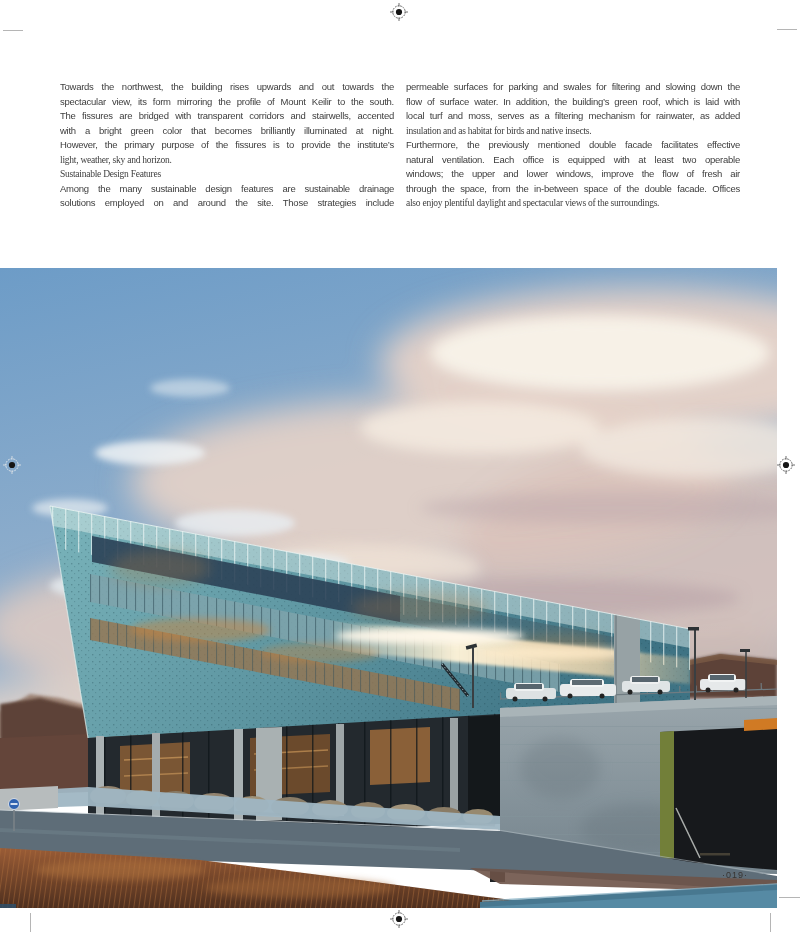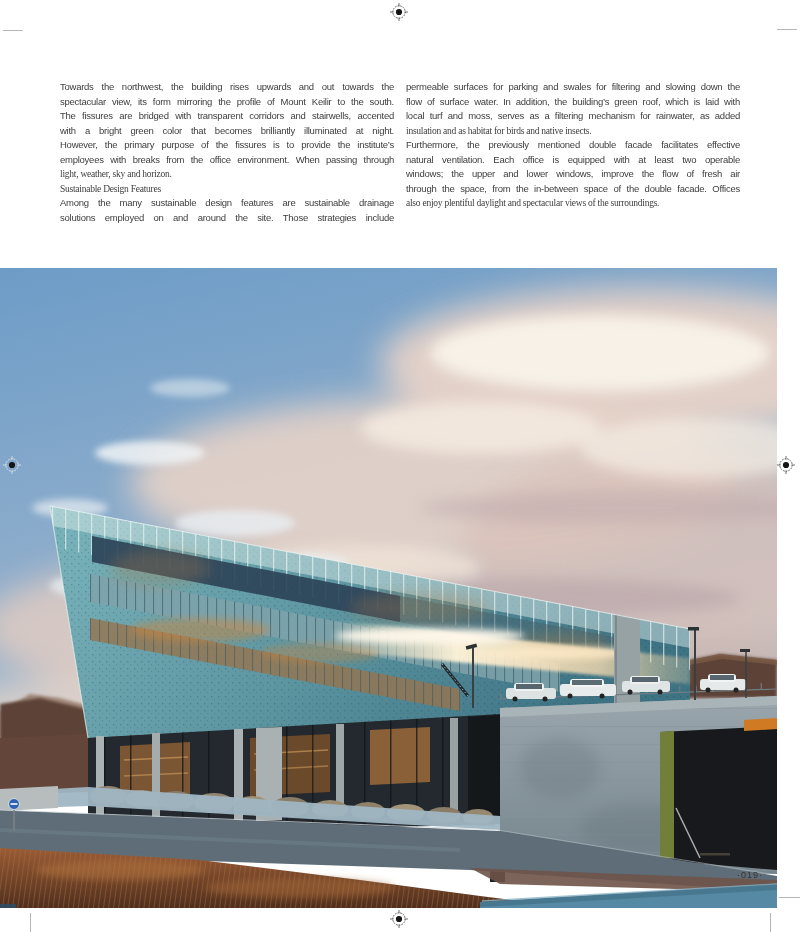--- a/index.html
+++ b/index.html
@@ -11,36 +11,35 @@
   
   .textcols{position:absolute;top:80px;left:60px;width:681px;display:flex;}
   .col{width:334px;color:#3d3d3d;font-size:9.5px;letter-spacing:-0.25px;
        line-height:14.55px;}
   .col.left{margin-right:12px;}
   .tline{text-align:justify;text-align-last:justify;white-space:normal;height:14.55px;overflow:visible;}
   .tline.ns{text-align-last:left;font-family:Liberation Serif, serif;}
   
   .photo{position:absolute;left:0;top:268px;width:777px;height:640px;margin:0;}
   .photo svg{display:block;width:777px;height:640px;}
-  .pagenum{position:absolute;left:722px;top:602px;width:56px;text-align:center;
+  .pagenum{position:absolute;left:722px;top:602px;width:56px;
            color:#332d29;font-size:9px;letter-spacing:1px;opacity:.9;}
 </style>
 </head>
 <body>
 
 <div class="page">
 
   <section class="textcols">
     <div class="col left">
       <div class="tline">Towards the northwest, the building rises upwards and out towards the</div>
       <div class="tline">spectacular view, its form mirroring the profile of Mount Keilir to the south.</div>
       <div class="tline">The fissures are bridged with transparent corridors and stairwells, accented</div>
       <div class="tline">with a bright green color that becomes brilliantly illuminated at night.</div>
       <div class="tline">However, the primary purpose of the fissures is to provide the institute’s</div>
-      <div class="tline">employees with breaks from the office environment. When passing through</div>
       <div class="tline ns">light, weather, sky and horizon.</div>
       <div class="tline ns">Sustainable Design Features</div>
       <div class="tline">Among the many sustainable design features are sustainable drainage</div>
       <div class="tline">solutions employed on and around the site. Those strategies include</div>
     </div>
     <div class="col right">
       <div class="tline">permeable surfaces for parking and swales for filtering and slowing down the</div>
       <div class="tline">flow of surface water. In addition, the building’s green roof, which is laid with</div>
       <div class="tline">local turf and moss, serves as a filtering mechanism for rainwater, as added</div>
       <div class="tline ns">insulation and as habitat for birds and native insects.</div>

